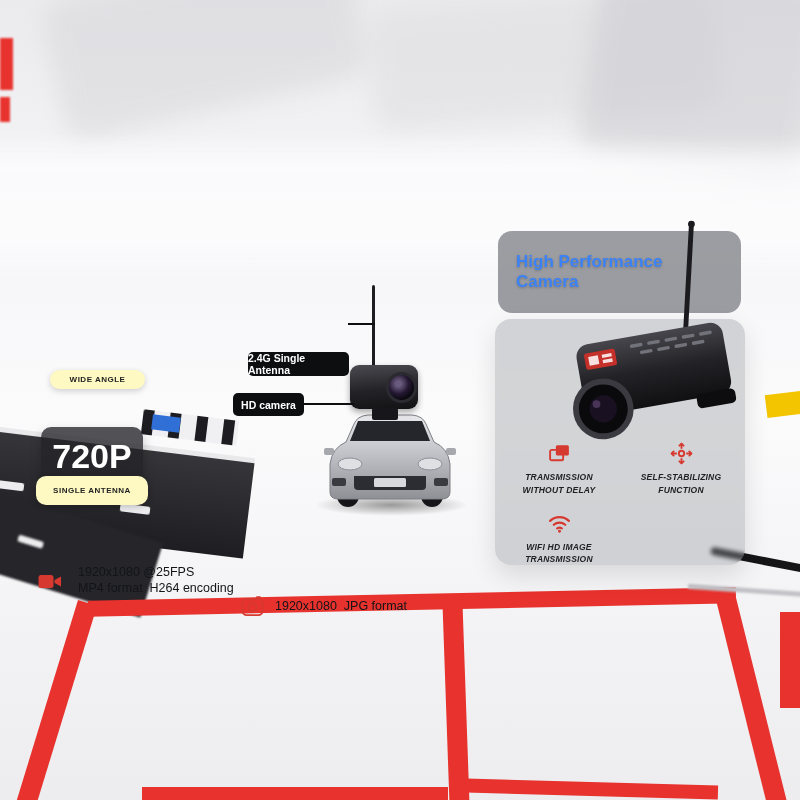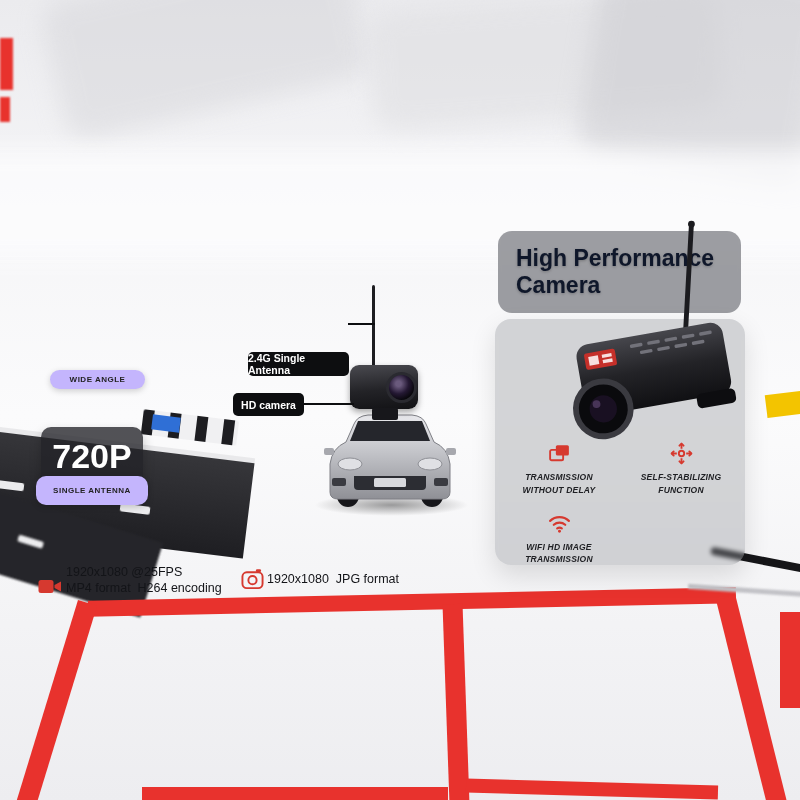--- a/index.html
+++ b/index.html
@@ -42,21 +42,21 @@
   .car-shadow{position:absolute;left:314px;top:494px;width:155px;height:22px;z-index:1;
               background:radial-gradient(ellipse at center,rgba(0,0,0,.38) 0%,rgba(0,0,0,0) 70%);}
 
   
   .title{position:absolute;left:34px;top:190px;margin:0;z-index:5;font-size:41px;font-weight:800;
          letter-spacing:.5px;color:var(--title-blue,#16388e);}
   .badge{position:absolute;display:flex;align-items:center;justify-content:center;color:#fff;font-weight:700;
          background:rgba(34,35,40,.78);box-shadow:0 5px 12px rgba(0,0,0,.22);z-index:5;}
   .badge-angle{left:57px;top:329px;width:81px;height:48px;font-size:28px;border-radius:9px;}
   .badge-res{left:41px;top:427px;width:102px;height:58px;font-size:34px;border-radius:10px;}
-  .pill{position:absolute;background:#c4b5fd;border-radius:10px;display:flex;align-items:center;justify-content:center;
+  .pill{position:absolute;background:#fef9c3;border-radius:10px;display:flex;align-items:center;justify-content:center;
         font-size:8px;font-weight:700;color:#222;letter-spacing:.5px;box-shadow:0 2px 6px rgba(0,0,0,.18);z-index:6;}
   .pill-angle{left:50px;top:370px;width:95px;height:19px;}
   .pill-res{left:36px;top:476px;width:112px;height:29px;}
   .callout{position:absolute;background:#0d0e10;color:#fff;font-size:10.5px;font-weight:700;
            display:flex;align-items:center;justify-content:center;border-radius:5px;z-index:6;}
   .co-antenna{left:248px;top:312px;width:101px;height:24px;margin-top:40px;}
   .co-camera{left:233px;top:393px;width:71px;height:23px;}
   .cline{position:absolute;height:2px;background:#0d0e10;z-index:6;}
   .cl-antenna{left:348px;top:323px;width:27px;}
   .cl-camera{left:303px;top:403px;width:51px;}
@@ -69,39 +69,39 @@
             box-shadow:0 3px 6px rgba(0,0,0,.35);}
   .cam-lens{position:absolute;left:36px;top:7px;width:31px;height:31px;border-radius:50%;border:3px solid #2a2a30;
             box-sizing:border-box;background:radial-gradient(circle at 38% 35%,#6a5a7d 0%,#6a5a7d 12%,#241833 45%,#07060a 75%);}
   .cam-mount{position:absolute;left:22px;top:43px;width:26px;height:12px;background:#17171b;border-radius:2px;}
   .car{position:absolute;left:324px;top:412px;width:132px;height:96px;z-index:3;}
 
   
   .panel-header{position:absolute;left:498px;top:231px;width:243px;height:82px;border-radius:14px;z-index:2;
                 background:rgba(88,90,97,.58);display:flex;align-items:center;padding-left:18px;box-sizing:border-box;
                 -webkit-backdrop-filter:blur(2px);backdrop-filter:blur(2px);}
-  .panel-title{font-size:23px;font-weight:800;color:#0f172a;line-height:1.16;white-space:pre-line;
+  .panel-title{font-size:17px;font-weight:800;color:#3b82f6;line-height:1.16;white-space:pre-line;
                text-shadow:0 1px 3px rgba(0,0,0,.25);}
   .panel-body{position:absolute;left:495px;top:319px;width:250px;height:246px;border-radius:16px;z-index:2;
               background:rgba(148,150,156,.38);box-shadow:0 10px 26px rgba(0,0,0,.12);
               -webkit-backdrop-filter:blur(2px);backdrop-filter:blur(2px);}
   .product{position:absolute;left:545px;top:216px;width:205px;height:230px;z-index:3;}
 
   .features{position:absolute;left:502px;top:441px;width:236px;z-index:4;display:grid;
             grid-template-columns:1fr 1fr;row-gap:14px;column-gap:8px;font-style:italic;}
   .feature{display:flex;flex-direction:column;align-items:center;}
   .ficon{width:25px;height:25px;margin-bottom:5px;color:var(--icon-red,#d6392f);}
   .ficon svg{width:100%;height:100%;display:block;}
   .flabel{font-size:8.5px;font-weight:700;color:#202125;text-align:center;line-height:1.5;
           white-space:pre-line;letter-spacing:.2px;}
 
   
   .spec{position:absolute;z-index:6;display:flex;}
-  .spec-video{left:38px;top:564px;gap:4px;align-items:flex-end;}
-  .spec-photo{left:241px;top:566px;gap:3px;align-items:center;height:26px;}
+  .spec-video{left:38px;top:564px;gap:16px;align-items:center;}
+  .spec-photo{left:241px;top:593px;gap:11px;align-items:center;height:26px;}
   .sicon{color:var(--icon-red,#d6392f);display:block;}
   .sicon svg{display:block;}
   .si-video{width:24px;height:19px;margin-top:2px;}
   .si-photo{width:23px;height:22px;}
   .sline{font-size:12.5px;color:#131418;line-height:16px;white-space:pre-wrap;font-weight:500;}
 </style>
 </head>
 <body>
 
 <div class="stage">

